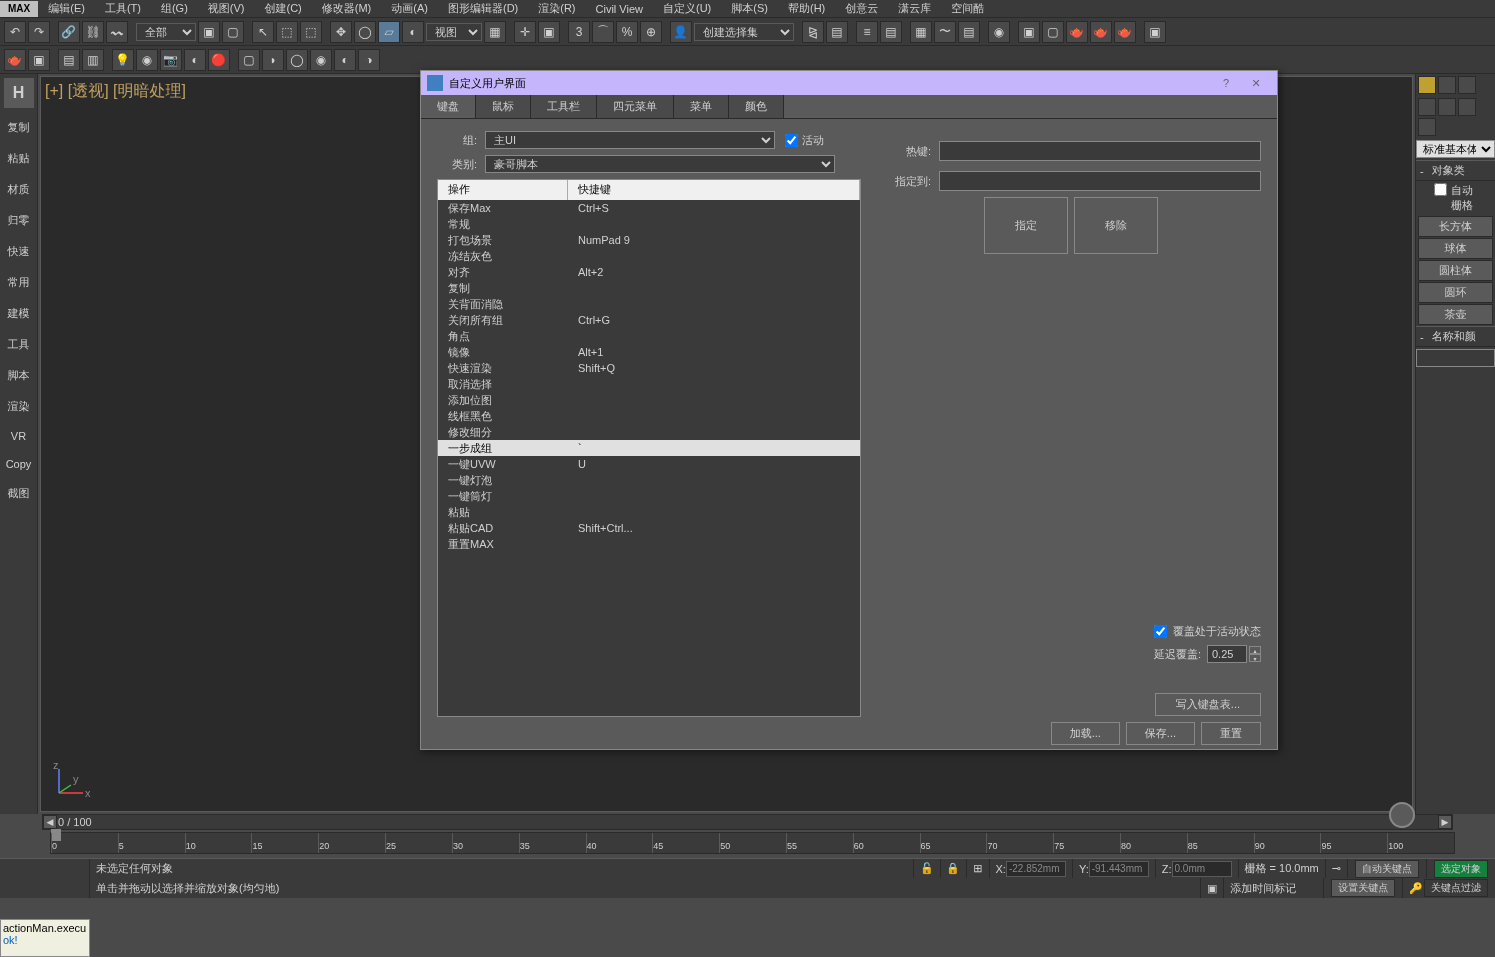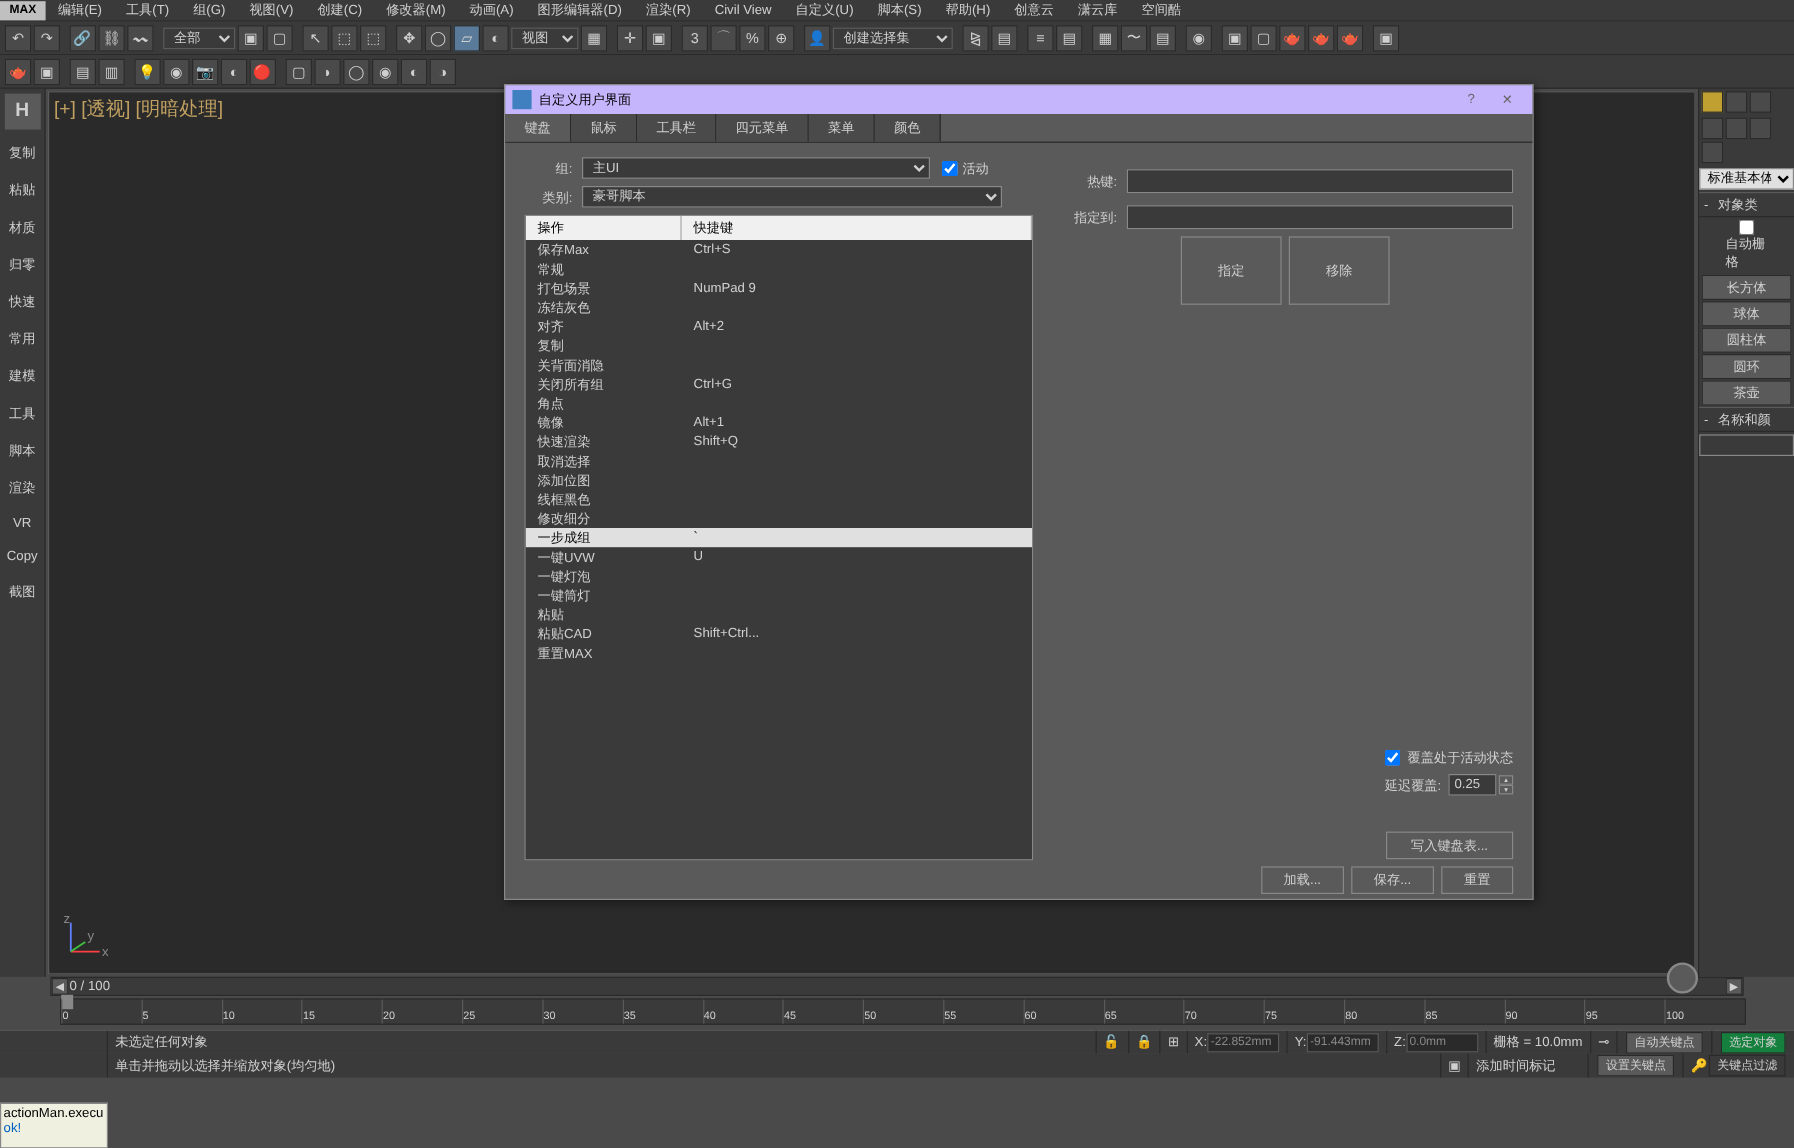--- a/index.html
+++ b/index.html
@@ -32,21 +32,21 @@
     
     
     .right-panel { width: 80px; background: #3a3a3a; border-left: 1px solid #2a2a2a; }
     .rp-icon-row { display: flex; flex-wrap: wrap; padding: 2px; gap: 2px; }
     .rp-icon { width: 18px; height: 18px; background: #4a4a4a; border: 1px solid #2a2a2a; }
     .rp-icon.gold { background: #c0a030; }
     .rp-dropdown { width: 100%; background: #e0e0e0; color: #000; border: 1px solid #888; height: 18px; margin: 2px 0; font-size: 11px; padding: 0 2px;}
     .rp-section-header { background: #3a3a3a; color: #d0d0d0; padding: 2px 4px; border-top: 1px solid #5a5a5a; border-bottom: 1px solid #2a2a2a; display:flex; align-items:center;}
     .rp-minus { margin-right: 8px; }
     .rp-button { background: #5a5a5a; color: #d0d0d0; border: 1px solid #2a2a2a; padding: 2px; margin: 1px 2px; text-align: center; cursor: pointer; }
-    .rp-checkbox-row { padding: 2px 18px; display: flex; align-items: center; flex-direction: column; }
+    .rp-checkbox-row { padding: 2px 18px; display: flex; align-items: flex-start; }
     
     
     .dialog { position: absolute; left: 420px; top: 70px; width: 858px; height: 680px; background: #5a5a5a; border: 1px solid #888; box-shadow: 2px 2px 8px rgba(0,0,0,0.5); }
     .dialog-titlebar { background: #c4b5fd; color: #000; height: 24px; display: flex; align-items: center; padding: 0 6px; }
     .dialog-titlebar .icon { width: 16px; height: 16px; background: #4080c0; margin-right: 6px; }
     .dialog-titlebar .spacer { flex: 1; }
     .dialog-titlebar .win-btn { width: 30px; height: 20px; display: flex; align-items: center; justify-content: center; color: #666; cursor: pointer; }
     
     .dialog-tabs { display: flex; background: #5a5a5a; border-bottom: 1px solid #2a2a2a; }
     .dialog-tab { padding: 4px 16px; background: #4a4a4a; color: #d0d0d0; border-right: 1px solid #2a2a2a; cursor: pointer; }

